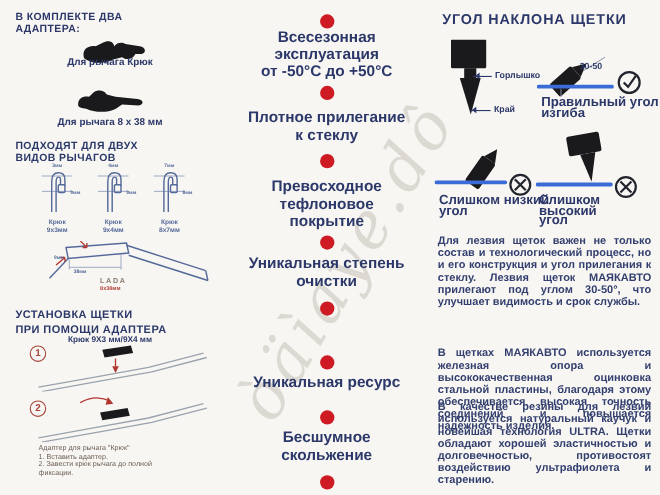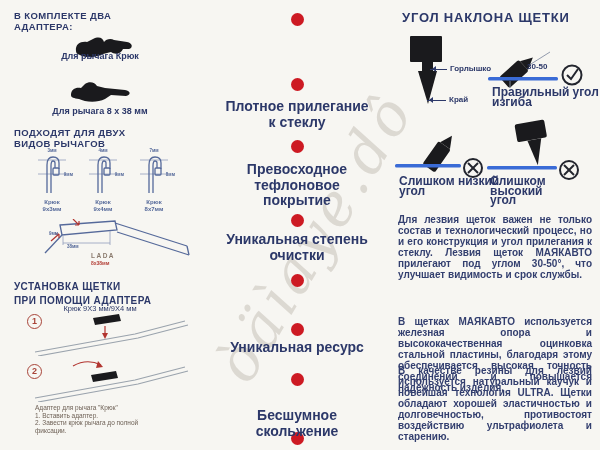--- a/index.html
+++ b/index.html
@@ -13,21 +13,21 @@
              letter-spacing:5px;color:rgba(168,158,146,0.33);text-align:center;pointer-events:none;}
   
   .h{position:absolute;left:14px;width:172px;text-align:left;font-weight:bold;
      font-size:9.5px;letter-spacing:.4px;line-height:11px;}
   .lh1{top:10px;}
   .lh2{top:127px;}
   .lh3{top:280px;font-size:10px;line-height:14px;}
   .cap{position:absolute;left:14px;width:172px;text-align:center;font-weight:bold;font-size:9px;}
   .cap1{top:51px;text-align:center;} .cap2{top:106px;}
   .sub{position:absolute;left:14px;top:304px;width:172px;text-align:center;
-       font-weight:normal;font-size:7.5px;}
+       font-weight:bold;font-size:7.5px;}
   .adp1{position:absolute;left:73px;top:34px;}
   .adp2{position:absolute;left:69px;top:80px;}
   .hooks{position:absolute;left:30px;top:148px;width:146px;display:flex;justify-content:space-between;}
   .hookcell{position:relative;width:44px;text-align:center;}
   .hk-top{display:block;font-size:4.5px;color:#55699a;font-weight:bold;}
   .hk-side{position:absolute;right:1px;top:24px;font-size:4.5px;color:#55699a;font-weight:bold;}
   .hk-cap{display:block;font-size:6px;line-height:7px;color:#55699a;font-weight:bold;white-space:pre-line;margin-top:2px;}
   .lada{position:absolute;left:15px;top:219px;width:176px;height:52px;}
   .lada .lbl{position:absolute;font-size:4.5px;color:#55699a;font-weight:bold;}
   .lada-side{left:34px;top:12px;}
@@ -53,21 +53,21 @@
   .f2l{left:395px;top:120px;}
   .f2r{left:487px;top:118px;}
   .arrow-l{position:absolute;height:0;border-top:1.3px solid #2c3869;}
   .arrow-l::before{content:"";position:absolute;left:-1px;top:-3.6px;border:3px solid transparent;
                    border-right:4.5px solid #2c3869;}
   .ar-neck{left:430px;top:69px;width:17px;}
   .ar-edge{left:427px;top:100px;width:19px;}
   .rl{position:absolute;font-size:8px;font-weight:bold;}
   .lbl-neck{left:450px;top:64px;}
   .lbl-edge{left:449px;top:95px;}
-  .lbl-angle{left:527px;top:62px;font-size:8px;}
+  .lbl-angle{left:527px;top:56px;font-size:8px;}
   .cap-r{position:absolute;font-size:12px;font-weight:bold;line-height:9.5px;white-space:pre-line;}
   .cap-ok{left:492px;top:88px;}
   .cap-low{left:399px;top:177px;}
   .cap-high{left:490px;top:177px;}
   .para{position:absolute;left:398px;width:194px;font-size:10px;line-height:11px;
         font-weight:600;color:#333f6f;text-align:justify;}
   .p1{top:214px;} .p2{top:280px;margin-top:36px;} .p3{top:365px;}
   svg .ink{fill:#1a1a1d;}
   svg .ln{stroke:#55699a;stroke-width:1.3;fill:none;}
   svg .guide{stroke:#93a0bd;stroke-width:.8;fill:none;}
@@ -195,29 +195,32 @@
 
   <div class="dot" style="top:13px"></div>
   <div class="dot" style="top:78px"></div>
   <div class="dot" style="top:140px"></div>
   <div class="dot" style="top:214px"></div>
   <div class="dot" style="top:274px"></div>
   <div class="dot" style="top:323px"></div>
   <div class="dot" style="top:373px"></div>
   <div class="dot" style="top:432px"></div>
 
+  <div class="benefit" style="top:26px">Всесезонная
+эксплуатация
+от -50°С до +50°С</div>
   <div class="benefit" style="top:99px">Плотное прилегание
 к стеклу</div>
   <div class="benefit" style="top:162px">Превосходное
 тефлоновое
 покрытие</div>
   <div class="benefit" style="top:232px">Уникальная степень
 очистки</div>
   <div class="benefit" style="top:340px">Уникальная ресурс</div>
-  <div class="benefit" style="top:408px">Бесшумное
+  <div class="benefit" style="top:390px">Бесшумное
 скольжение</div>
 
   <div class="r-head">УГОЛ НАКЛОНА ЩЕТКИ</div>
 
   <svg class="fig f1l" width="46" height="70" viewBox="0 0 46 70">
     <rect class="ink" x="6" y="0" width="32" height="26" rx="1"></rect>
     <rect class="ink" x="18" y="26" width="11" height="9"></rect>
     <polygon class="ink" points="14,35 33,35 24,68"></polygon>
   </svg>
   <div class="arrow-l ar-neck"></div>

